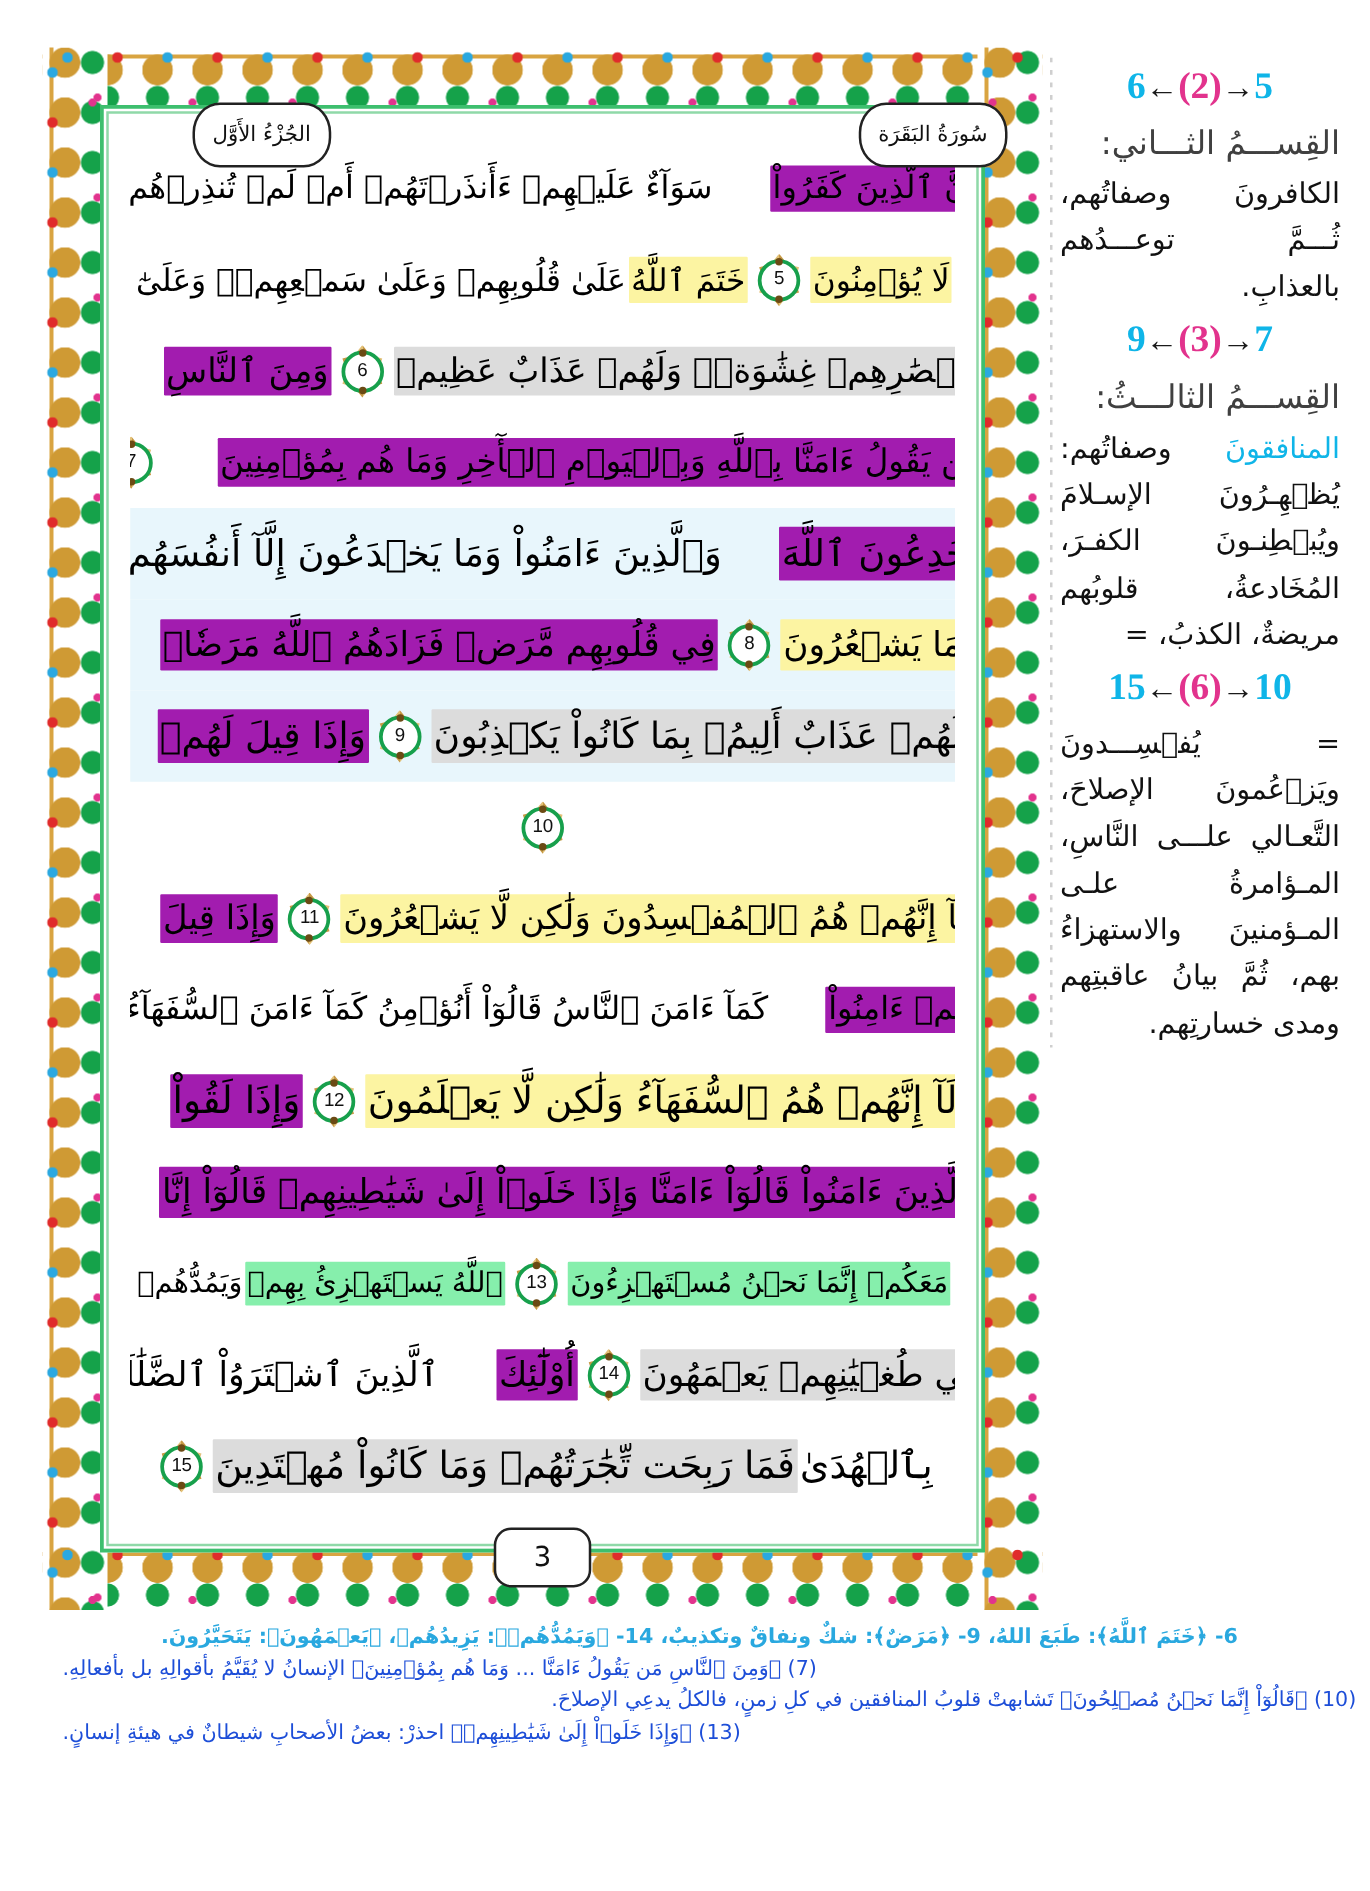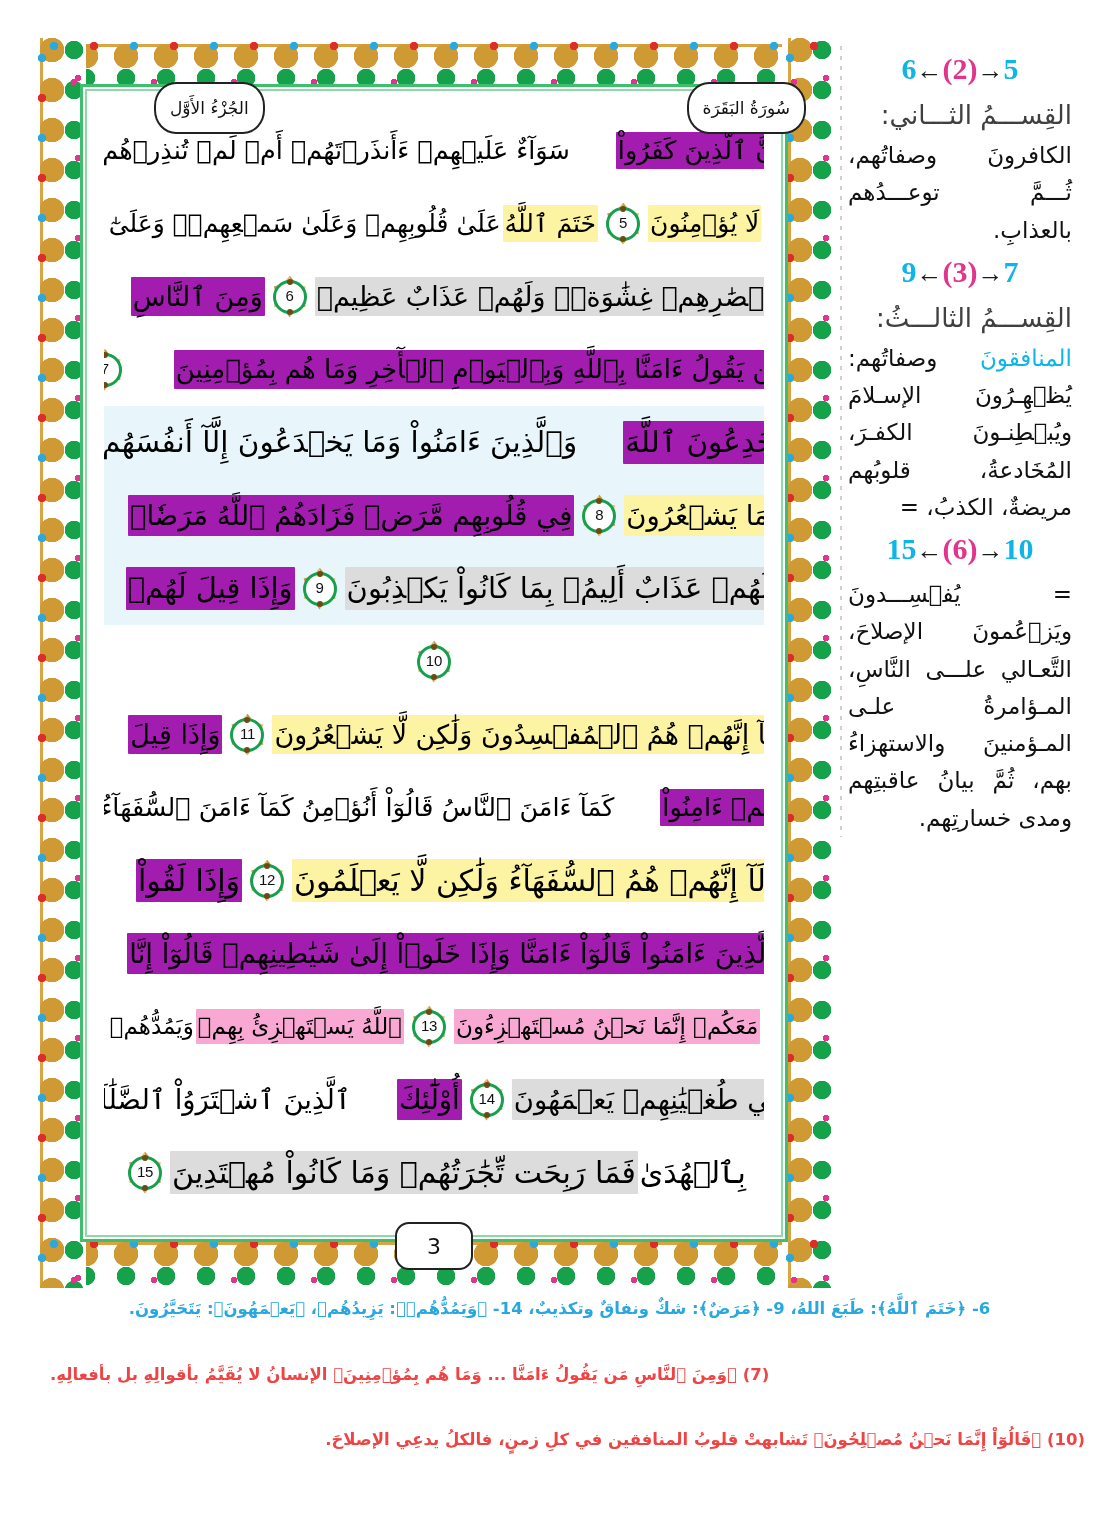--- a/index.html
+++ b/index.html
@@ -102,21 +102,21 @@
     height:76px;
     font-size:30px;line-height:1.25;
     color:#000;direction:rtl;white-space:nowrap;
     font-family:"DejaVu Sans","Liberation Sans",sans-serif;
     letter-spacing:-0.2px;
   }
   .qline .seg{padding:3px 2px;border-radius:1px;}
   .hl-pink {background:#a21caf;margin-left:44px;}
   .hl-yellow{background:#fcf4a2;}
   .hl-gray {background:#dcdcdc;}
-  .hl-blue {background:#f9a8d4;}
+  .hl-blue {background:#86efac;}
   .hl-none {background:transparent;}
   .band-blue{background:#e8f6fc;}
 
   
   .rosette{
     display:inline-flex;align-items:center;justify-content:center;
     width:42px;height:42px;margin:0 4px;flex:none;position:relative;
     vertical-align:middle;
   }
   .rosette .outer{
@@ -174,21 +174,21 @@
   #footnotes{
     position:absolute;left:34px;right:11px;top:1296px;
     direction:rtl;text-align:left;
   }
   .fn{
     font-size:16.5px;line-height:1.55;white-space:nowrap;
     font-family:"DejaVu Sans","Liberation Sans",sans-serif;
     text-align:center;
   }
   .fn-blue{color:#29a8df;font-weight:bold;text-align:center;}
-  .fn-pink{color:#ef4444;font-weight:bold;text-align:left;padding-left:16px;margin-top:40px;}
+  .fn-pink{color:#1d4ed8;font-weight:normal;text-align:left;padding-left:16px;}
   .fn-pink .idx{direction:ltr;display:inline-block;}
 </style>
 </head>
 <body>
 
 <div id="page">
 
   <div id="frame">
     <div class="orn orn-h" id="orn-top"></div>
     <div class="orn orn-h" id="orn-bot"></div>
@@ -356,15 +356,16 @@
       <div class="sec-title">القِســـمُ الثالـــثُ:</div>
       <div class="sec-body"><span class="hi-blue">المنافقونَ</span><span> وصفاتُهم: يُظۡهِـرُونَ الإسـلامَ ويُبۡطِنـونَ الكفـرَ، المُخَادعةُ، قلوبُهم مريضةٌ، الكذبُ، =</span></div>
       <div class="range"><span>15</span><span class="arrow">←</span><span class="paren">(6)</span><span class="arrow">→</span><span>10</span></div>
       <div class="sec-body"><span>= يُفۡسِـــدونَ ويَزۡعُمونَ الإصلاحَ، التَّعـالي علـــى النَّاسِ، المـؤامرةُ علـى المـؤمنينَ والاستهزاءُ بهم، ثُمَّ بيانُ عاقبتِهم ومدى خسارتِهم.</span></div>
     </div>
 
   <div id="footnotes">
       <div class="fn fn-blue" style="font-size: 16.5px;"><span>6- ﴿خَتَمَ ٱللَّهُ﴾: طَبَعَ اللهُ، 9- ﴿مَرَضٌ﴾: شكٌ ونفاقٌ وتكذيبٌ، 14- ﴿وَيَمُدُّهُمۡ﴾: يَزِيدُهُمۡ، ﴿يَعۡمَهُونَ﴾: يَتَحَيَّرُونَ.</span></div>
       <div class="fn fn-pink" style="font-size: 16.5px;"><span class="idx">(7)</span> <span>﴿وَمِنَ ٱلنَّاسِ مَن يَقُولُ ءَامَنَّا ... وَمَا هُم بِمُؤۡمِنِينَ﴾ الإنسانُ لا يُقَيَّمُ بأقوالِهِ بل بأفعالِهِ.</span></div>
       <div class="fn fn-pink" style="font-size: 16.5px; text-align: right;"><span class="idx">(10)</span> <span>﴿قَالُوٓاْ إِنَّمَا نَحۡنُ مُصۡلِحُونَ﴾ تَشابهتْ قلوبُ المنافقين في كلِ زمنٍ، فالكلُ يدعِي الإصلاحَ.</span></div>
+      <div class="fn fn-pink" style="font-size: 16.5px;"><span class="idx">(13)</span> <span>﴿وَإِذَا خَلَوۡاْ إِلَىٰ شَيَٰطِينِهِمۡ﴾ احذرْ: بعضُ الأصحابِ شيطانٌ في هيئةِ إنسانٍ.</span></div>
     </div>
 
 </div>
 
 </body></html>

